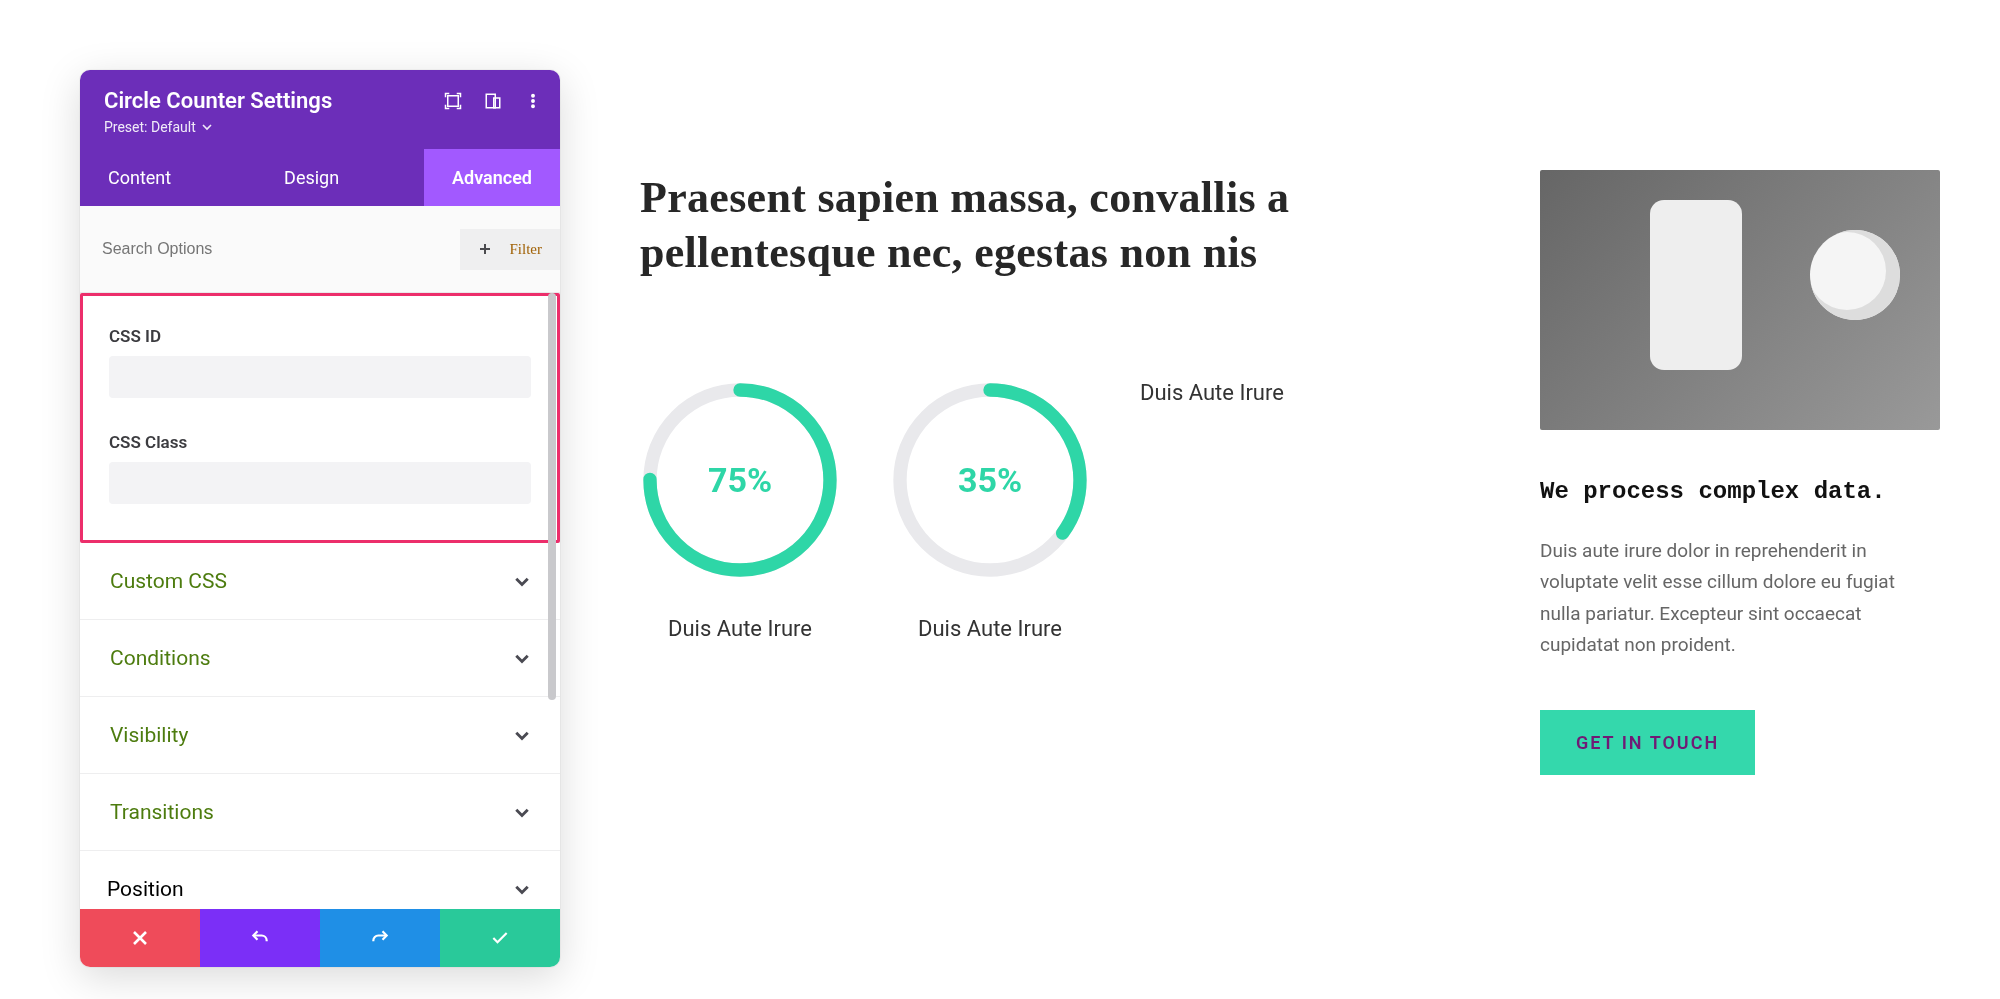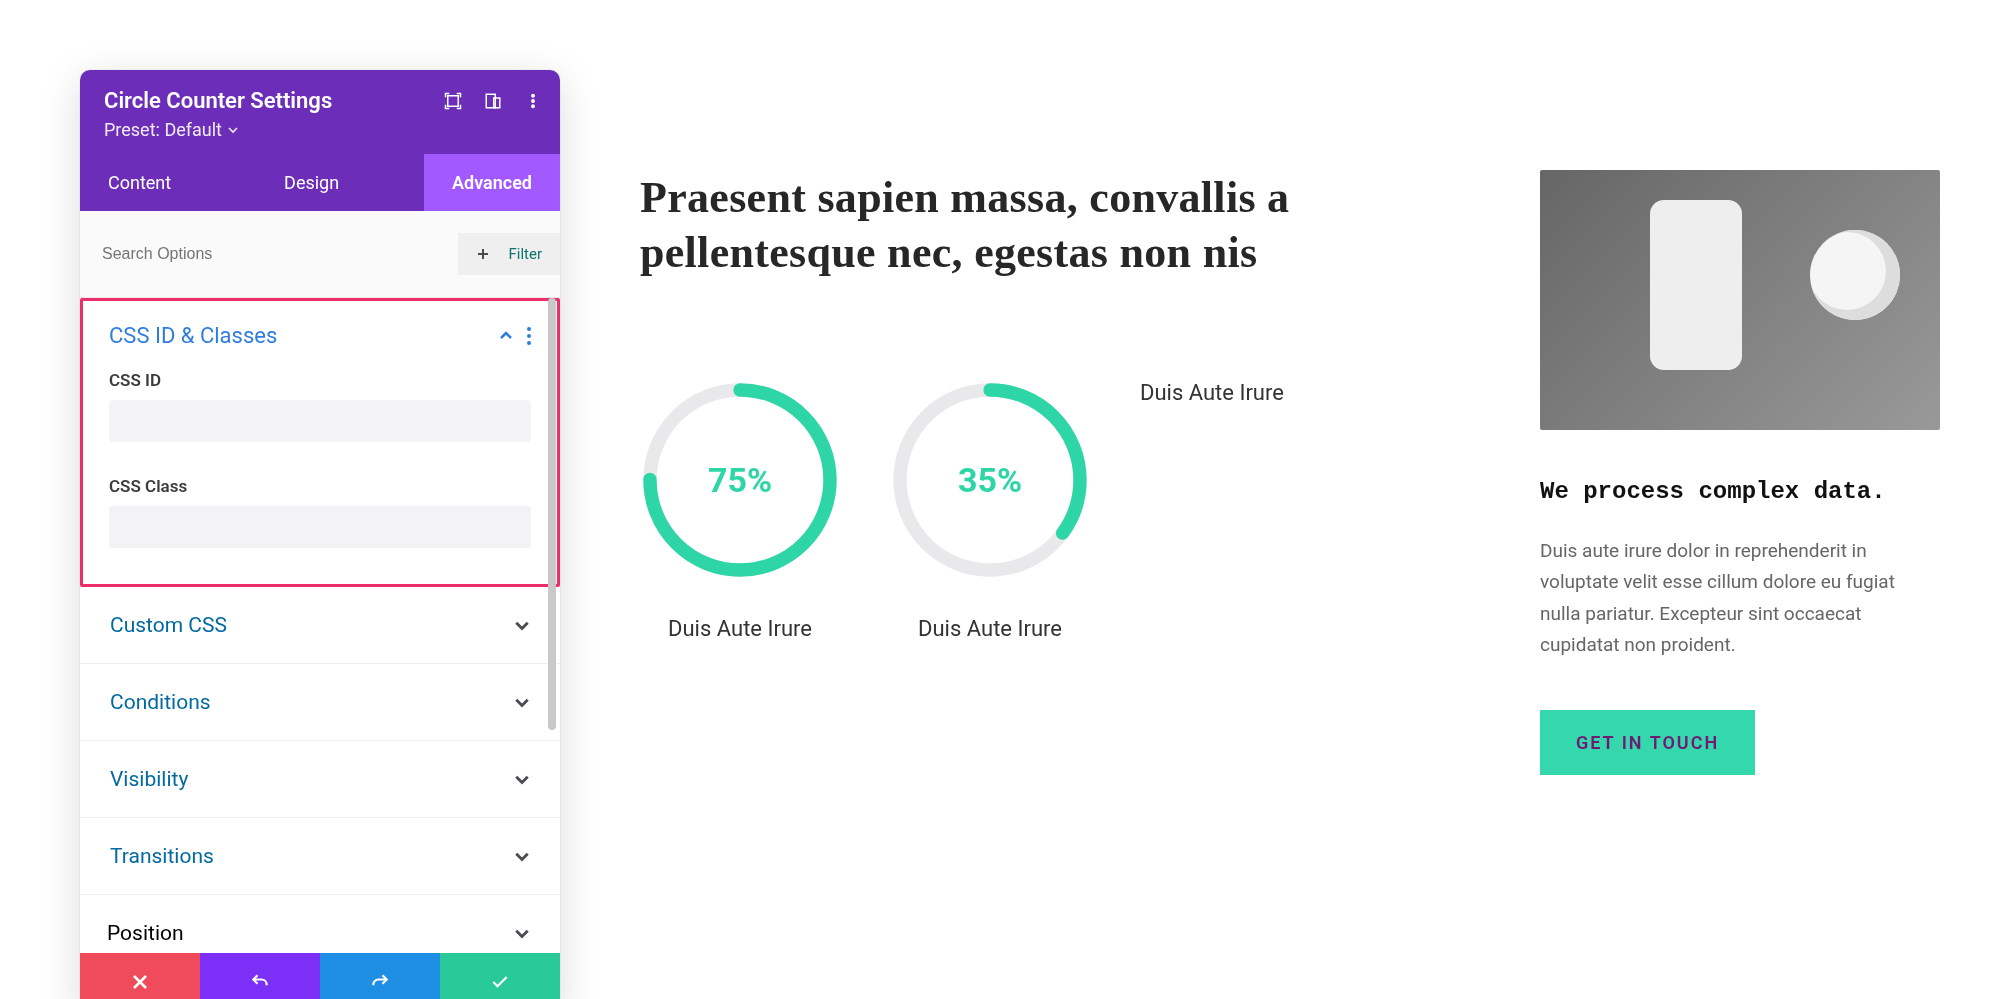--- a/index.html
+++ b/index.html
@@ -11,48 +11,48 @@
     position: absolute;
     left: 80px; top: 70px;
     width: 480px;
     background: #fff;
     border-radius: 10px;
     box-shadow: 0 10px 40px rgba(0,0,0,.15), 0 0 0 1px rgba(0,0,0,.03);
     overflow: hidden;
   }
   .sp-header { background: #6c2eb9; color: #fff; padding: 18px 24px 14px; position: relative; }
   .sp-title { font-size: 22px; font-weight: 600; }
-  .sp-preset { font-size: 18px; margin-top: 6px; opacity: .9; display: flex; align-items: center; gap: 6px; }
+  .sp-preset { font-size: 14px; margin-top: 6px; opacity: .9; display: flex; align-items: center; gap: 6px; }
   .sp-header-icons { position: absolute; right: 18px; top: 22px; display: flex; gap: 22px; align-items: center; }
   .hicon { width: 18px; height: 18px; fill: none; stroke: #fff; stroke-width: 2; }
 
   .sp-tabs { background: #6c2eb9; display: flex; justify-content: space-between; }
   .sp-tab { flex: 0 0 auto; padding: 18px 28px; color: #fff; font-size: 18px; cursor: pointer; }
   .sp-tab.active { background: #a259ff; font-weight: 600; }
 
   .sp-search { display: flex; align-items: center; justify-content: space-between; background: #fafafa; border-bottom: 1px solid #e9e9ea; }
   .sp-search-input { flex: 1; border: none; background: transparent; font-size: 16px; color: #8a8a8e; padding: 34px 22px; outline: none; }
-  .sp-filter { display: flex; align-items: center; gap: 18px; padding: 12px 18px; color: #0f766e; background: #efeff0; font-size: 15px; height: 100%; cursor: pointer; }
+  .sp-filter { display: flex; align-items: center; gap: 18px; padding: 12px 18px; color: #a16207; background: #efeff0; font-size: 15px; height: 100%; cursor: pointer; font-family: Liberation Serif, serif; }
 
   .sp-body { position: relative; }
   .sp-scrollbar { position: absolute; top: 0; right: 4px; width: 8px; height: 66%; background: #c9c9cc; border-radius: 4px; }
 
   
   .section-open { border: 3px solid #ec2e6b; border-radius: 2px; margin: 0; padding: 22px 26px 36px 26px; background: #fff; }
   .section-open-head { display: flex; align-items: center; justify-content: space-between; margin-bottom: 22px; }
   .section-open-title { color: #2f7de1; font-size: 22px; }
   .section-open-icons { display: flex; gap: 14px; align-items: center; color: #2f7de1; }
   .chev { width: 14px; height: 14px; stroke: currentColor; stroke-width: 2.5; fill: none; }
   .dots3 { display: flex; flex-direction: column; gap: 3px; }
   .dots3 span { width: 4px; height: 4px; background: #2f7de1; border-radius: 50%; }
 
   .field-label { font-size: 17px; font-weight: 600; color: #3c3c40; margin: 8px 0 10px; }
   .field-input { width: 100%; height: 42px; background: #f3f3f5; border: none; border-radius: 4px; }
 
-  .section-row { display: flex; align-items: center; justify-content: space-between; padding: 26px 30px; border-bottom: 1px solid #eeeeef; font-size: 21px; color: #0369a1; cursor: pointer; }
+  .section-row { display: flex; align-items: center; justify-content: space-between; padding: 26px 30px; border-bottom: 1px solid #eeeeef; font-size: 21px; color: #4d7c0f; cursor: pointer; }
   .section-row:last-of-type { border-bottom: none; }
   .section-row.dim { color: #000000; padding-bottom: 8px; padding-left: 27px; }
   .chev-down { width: 16px; height: 16px; stroke: #4a4a52; stroke-width: 2.5; fill: none; }
 
   .sp-footer { display: flex; height: 58px; }
   .fbtn { flex: 1; display: flex; align-items: center; justify-content: center; color: #fff; font-size: 18px; cursor: pointer; }
   .fbtn.red    { background: #ef4b5a; }
   .fbtn.purple { background: #7b2ff7; }
   .fbtn.blue   { background: #1f8fe6; }
   .fbtn.teal   { background: #29c99a; }
@@ -135,33 +135,20 @@
             <path d="M7 2v10M2 7h10" stroke="#4b4b4f" stroke-width="2"></path>
           </svg>
         <span>Filter</span>
       </div>
     </div>
 
     <div class="sp-body">
       <div class="sp-scrollbar"></div>
 
       <div class="section-open">
-        <div class="section-open-head">
-          <div class="section-open-title">CSS ID &amp; Classes</div>
-          <div class="section-open-icons">
-            <svg class="chev" viewBox="0 0 14 14">
-                <path d="M2 9l5-5 5 5"></path>
-              </svg>
-            <div class="dots3">
-                <span></span>
-                <span></span>
-                <span></span>
-              </div>
-          </div>
-        </div>
         <div class="field-label">CSS ID</div>
         <input class="field-input" style="">
         <div style="height:26px"></div>
         <div class="field-label">CSS Class</div>
         <input class="field-input" style="">
       </div>
 
       <div class="section-row">
         <span>Custom CSS</span>
         <svg class="chev-down" viewBox="0 0 14 14">

